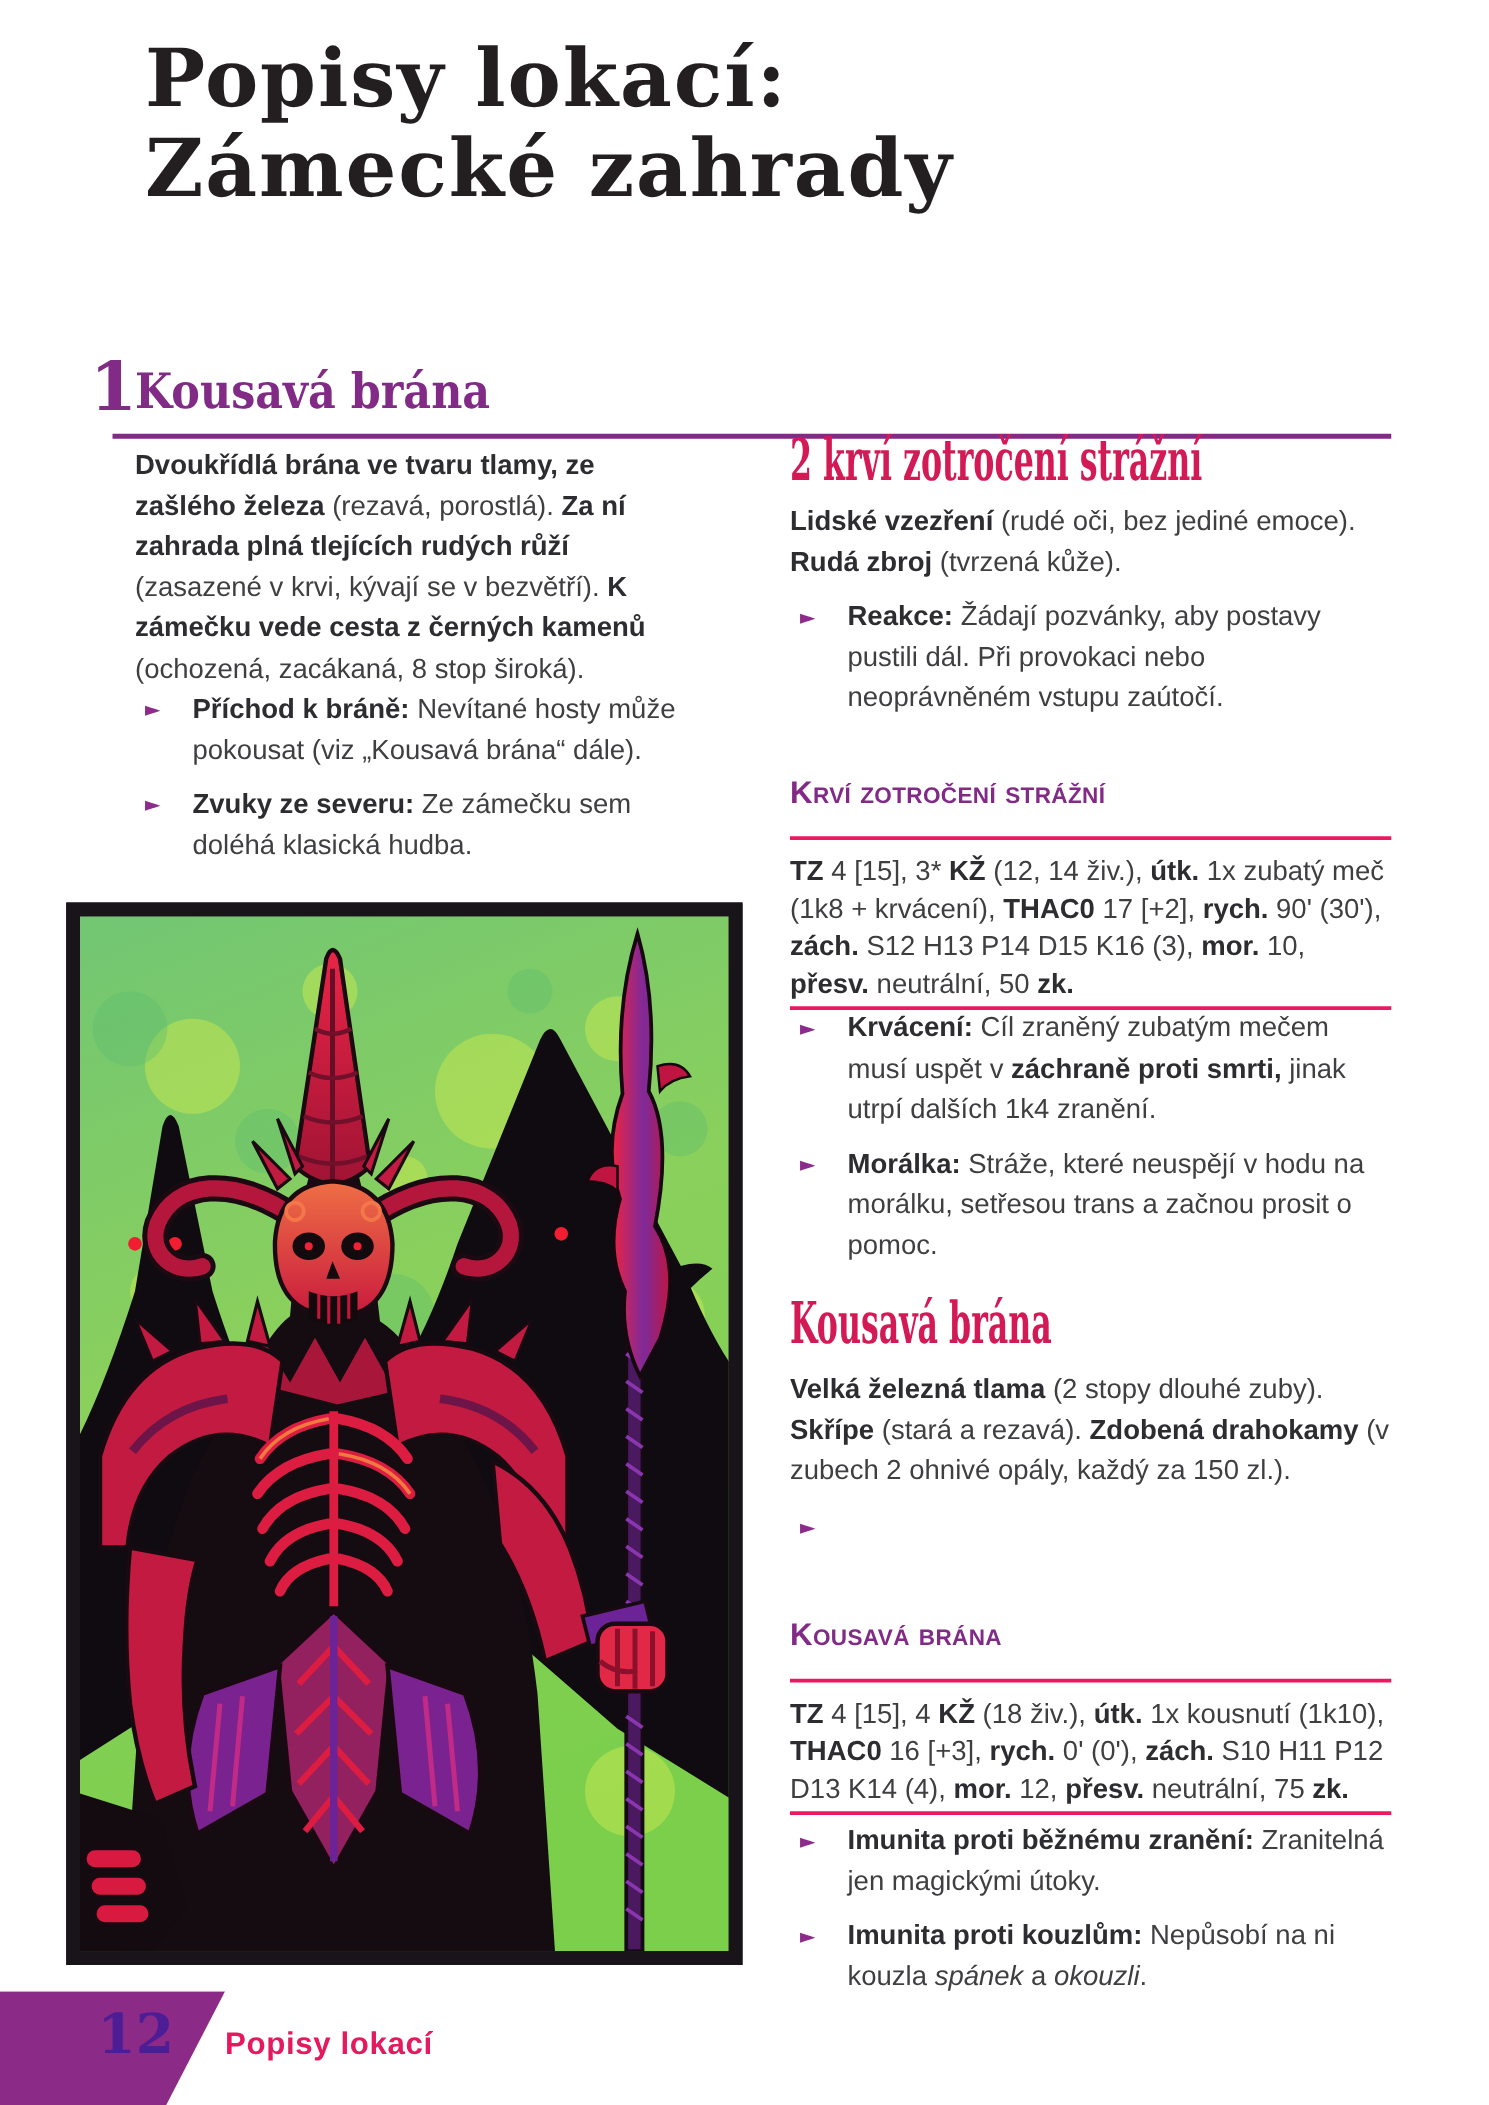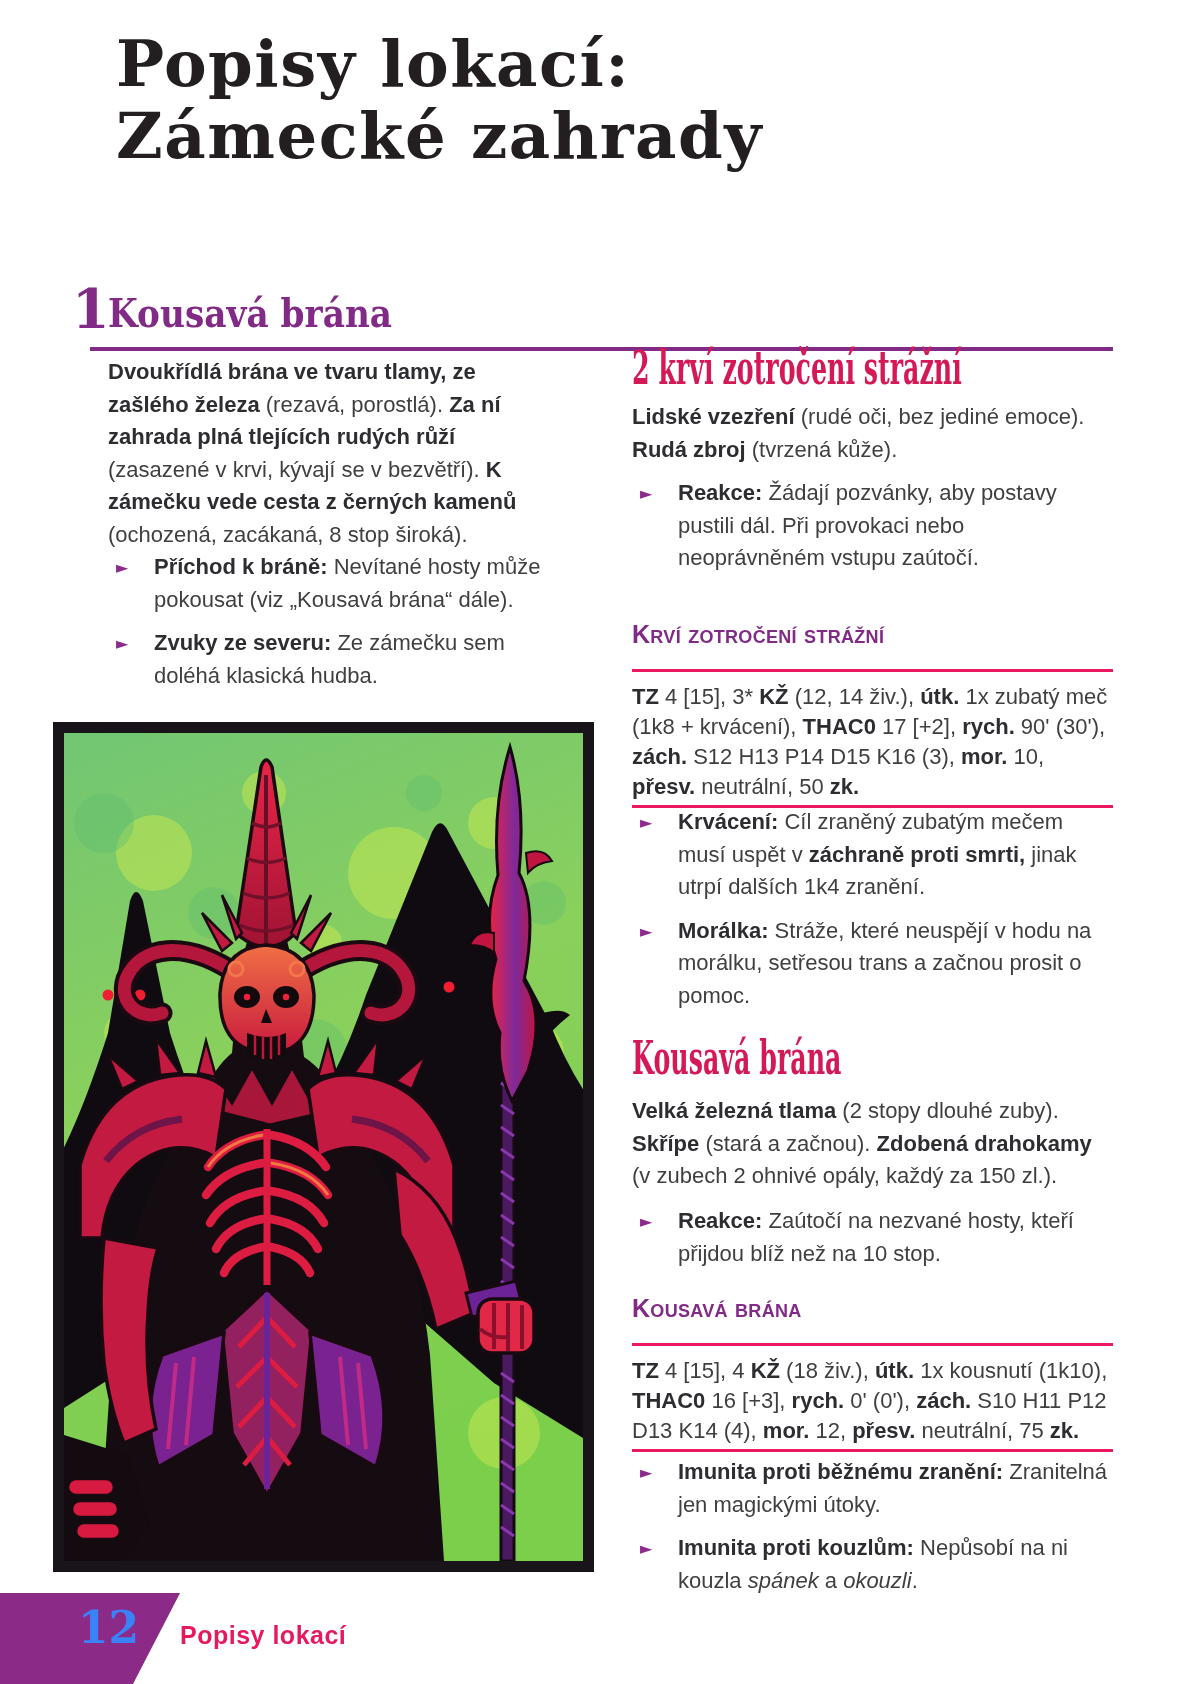--- a/index.html
+++ b/index.html
@@ -49,21 +49,21 @@
 
   
   .illustration{left:53px;top:722px;width:541px;height:850px;border:11px solid #19141a;
     background:#150c12;margin:0;padding:0}
   .illustration svg{display:block}
 
   
   .footer-shape{left:0;top:1593px;width:186px;height:91px;background:var(--footer_purple);
     clip-path:polygon(0 0,96.8% 0,71.5% 100%,0 100%)}
   .page-num{left:78px;top:1602px;font-family:"DejaVu Serif","Liberation Serif",serif;
-    font-weight:700;font-size:44px;color:#3b82f6}
+    font-weight:700;font-size:44px;color:#4c1d95}
   .footer-chapter{left:180px;top:1621px;font-size:25px;font-weight:700;letter-spacing:.5px;
     color:var(--footer_pink)}
 </style>
 </head>
 <body>
 
 <h1 class="abs page-title">
   <span>Popisy lokací:</span><br>
   <span>Zámecké zahrady</span>
 </h1>
@@ -243,26 +243,25 @@
     <span><span class="b">Krvácení:</span><span> Cíl zraněný zubatým mečem musí uspět v </span><span class="b">záchraně proti smrti,</span><span> jinak utrpí dalších 1k4 zranění.</span></span>
   </li>
   <li>
     <span class="tri">►</span>
     <span><span class="b">Morálka:</span><span> Stráže, které neuspějí v hodu na morálku, setřesou trans a začnou prosit o pomoc.</span></span>
   </li>
 </ul>
 
 <h2 class="abs red-heading col-right" style="top:1034px">Kousavá brána</h2>
 
-<p class="abs para col-right" style="top:1095px"><span class="b">Velká železná tlama</span><span> (2 stopy dlouhé zuby). </span><span class="b">Skřípe</span><span> (stará a začnou). </span><span class="b">Zdobená drahokamy</span><span> (v zubech 2 ohnivé opály, každý za 150 zl.).</span></p>
+<p class="abs para col-right" style="top:1095px"><span class="b">Velká železná tlama</span><span> (2 stopy dlouhé zuby). </span><span class="b">Skřípe</span><span> (stará a rezavá). </span><span class="b">Zdobená drahokamy</span><span> (v zubech 2 ohnivé opály, každý za 150 zl.).</span></p>
 
 <ul class="abs bullets col-right" style="top:1205px">
   <li>
     <span class="tri">►</span>
-    <span><span class="b">Reakce:</span><span> Zaútočí na nezvané hosty, kteří přijdou blíž než na 10 stop.</span></span>
   </li>
 </ul>
 
 <section class="abs statblock col-right" style="top:1294px">
   <h4>Kousavá brána</h4>
   <p><span class="b">TZ</span><span> 4 [15], 4 </span><span class="b">KŽ</span><span> (18 živ.), </span><span class="b">útk.</span><span> 1x kousnutí (1k10), </span><span class="b">THAC0</span><span> 16 [+3], </span><span class="b">rych.</span><span> 0' (0'), </span><span class="b">zách.</span><span> S10 H11 P12 D13 K14 (4), </span><span class="b">mor.</span><span> 12, </span><span class="b">přesv.</span><span> neutrální, 75 </span><span class="b">zk.</span></p>
 </section>
 
 <ul class="abs bullets col-right" style="top:1456px">
   <li>

